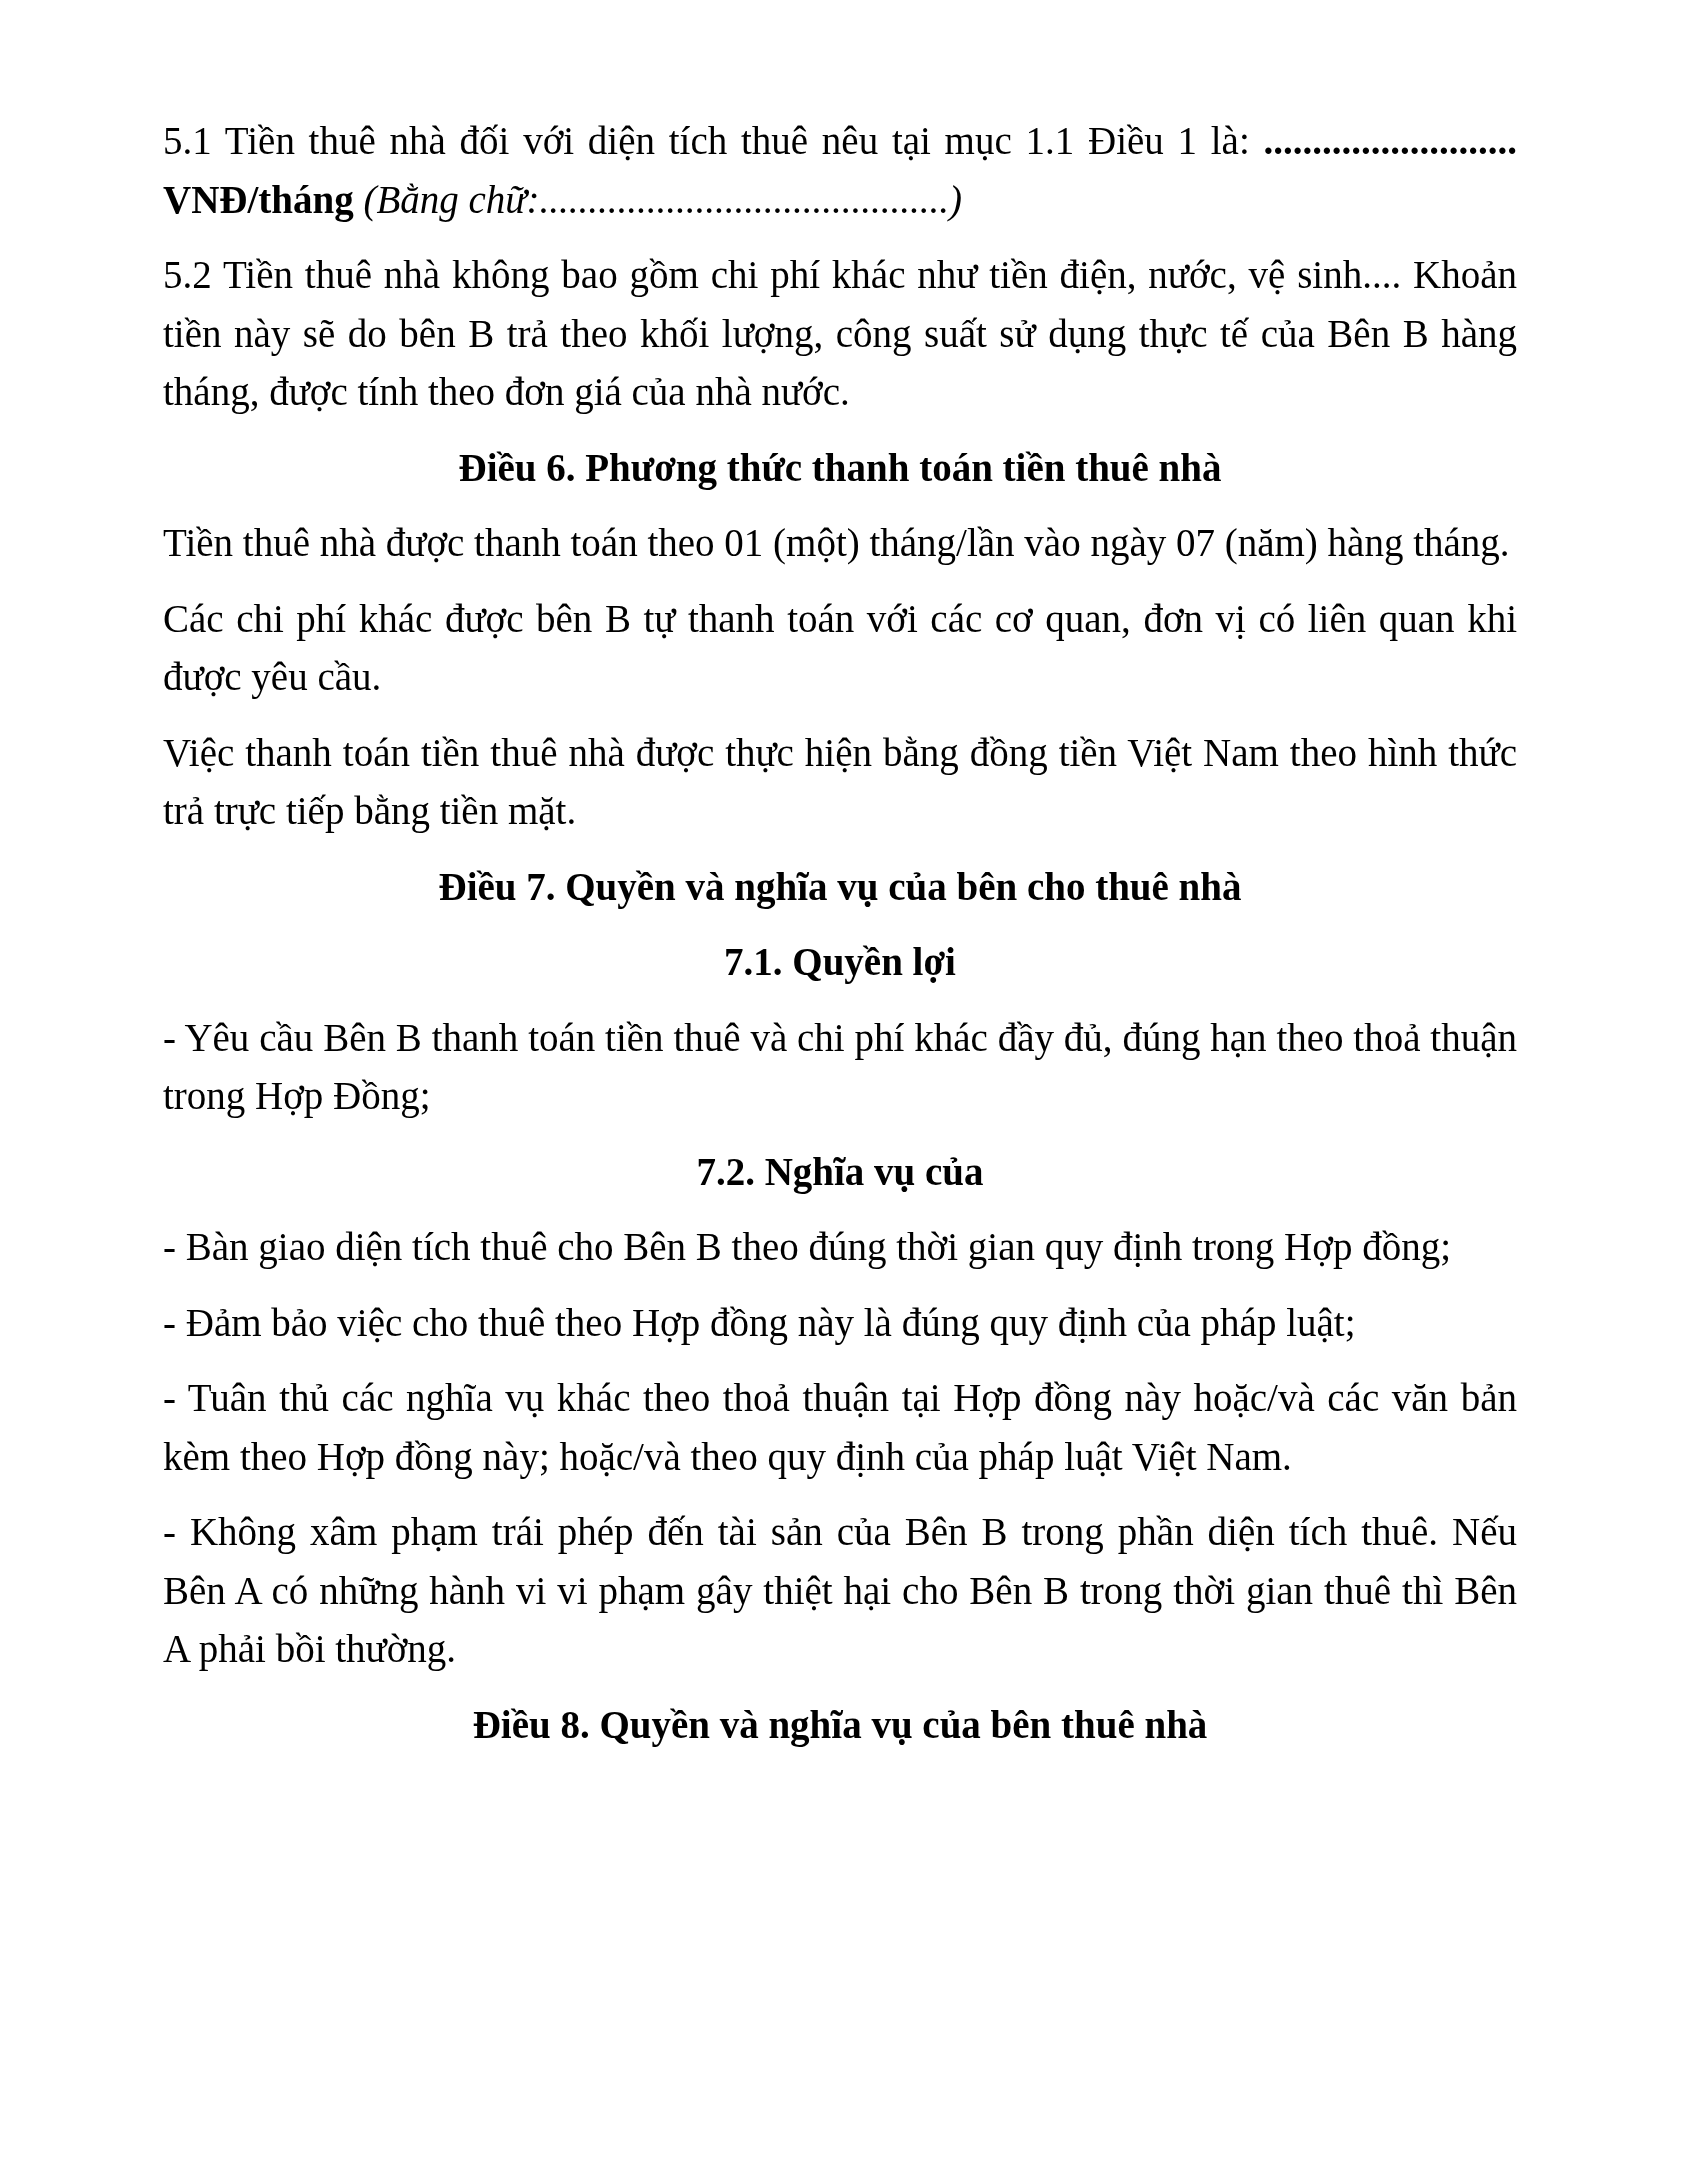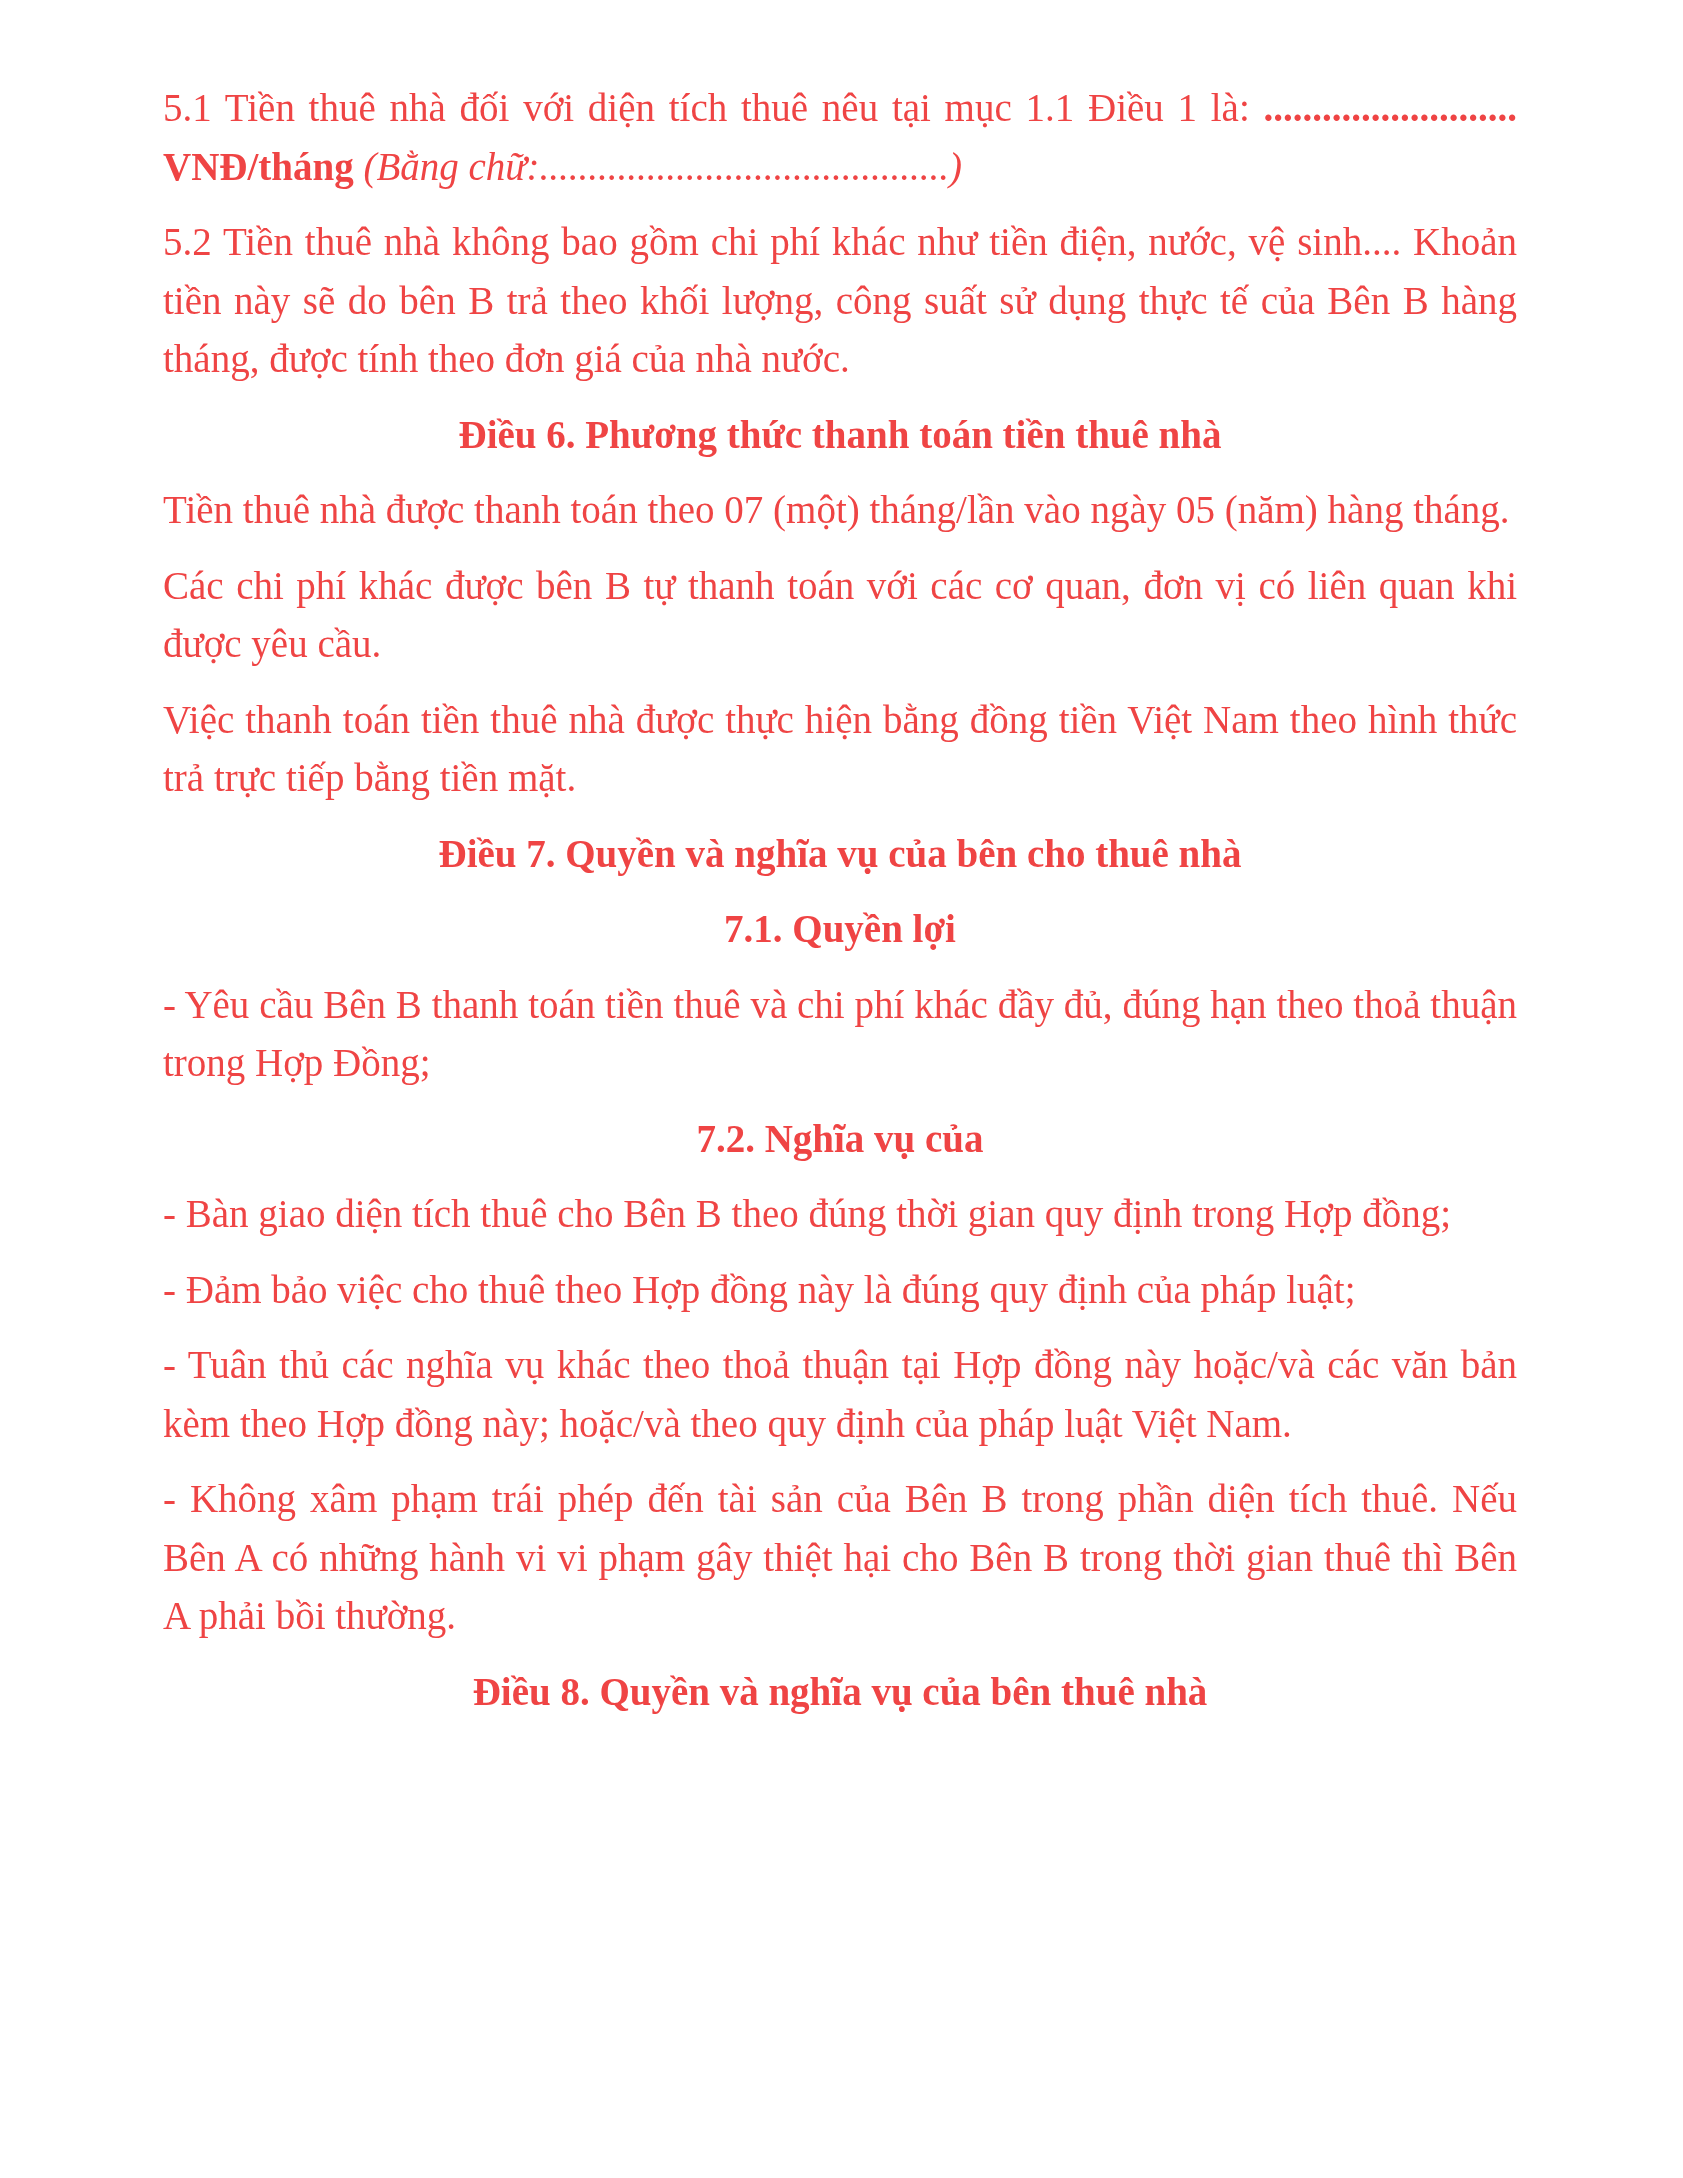--- a/index.html
+++ b/index.html
@@ -5,22 +5,22 @@
   html, body {
     margin: 0;
     padding: 0;
     background: #ffffff;
   }
   .page {
     width: 1683px;
     height: 2178px;
     box-sizing: border-box;
     background: #ffffff;
-    color: #ef4444;
-    padding: 79px 166px 59px 163px;
+    color: #000000;
+    padding: 112px 166px 59px 163px;
     font-family: "Liberation Serif", "DejaVu Serif", serif;
     font-size: 39px;
     line-height: 1.5;
     overflow: hidden;
   }
   .para {
     margin: 0 0 17px 0;
     text-align: justify;
     text-justify: inter-word;
   }
@@ -38,21 +38,21 @@
 <div class="page">
 
   <p class="para">
     <span>5.1 Tiền thuê nhà đối với diện tích thuê nêu tại mục 1.1 Điều 1 là: </span><span class="bold">..........................</span><span class="bold"> VNĐ/tháng </span><span class="italic">(Bằng chữ:..........................................)</span>
   </p>
 
   <p class="para">5.2 Tiền thuê nhà không bao gồm chi phí khác như tiền điện, nước, vệ sinh.... Khoản tiền này sẽ do bên B trả theo khối lượng, công suất sử dụng thực tế của Bên B hàng tháng, được tính theo đơn giá của nhà nước.</p>
 
   <p class="heading">Điều 6. Phương thức thanh toán tiền thuê nhà</p>
 
-  <p class="para">Tiền thuê nhà được thanh toán theo 07 (một) tháng/lần vào ngày 05 (năm) hàng tháng.</p>
+  <p class="para">Tiền thuê nhà được thanh toán theo 01 (một) tháng/lần vào ngày 07 (năm) hàng tháng.</p>
 
   <p class="para">Các chi phí khác được bên B tự thanh toán với các cơ quan, đơn vị có liên quan khi được yêu cầu.</p>
 
   <p class="para">Việc thanh toán tiền thuê nhà được thực hiện bằng đồng tiền Việt Nam theo hình thức trả trực tiếp bằng tiền mặt.</p>
 
   <p class="heading">Điều 7. Quyền và nghĩa vụ của bên cho thuê nhà</p>
 
   <p class="heading">7.1. Quyền lợi</p>
 
   <p class="para">- Yêu cầu Bên B thanh toán tiền thuê và chi phí khác đầy đủ, đúng hạn theo thoả thuận trong Hợp Đồng;</p>

